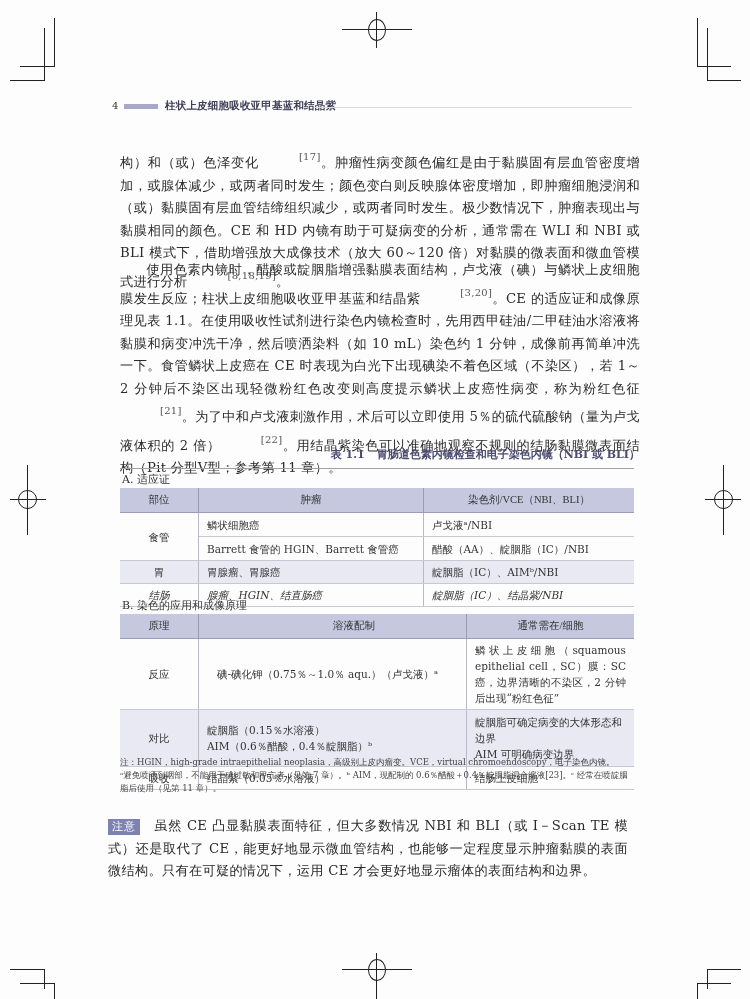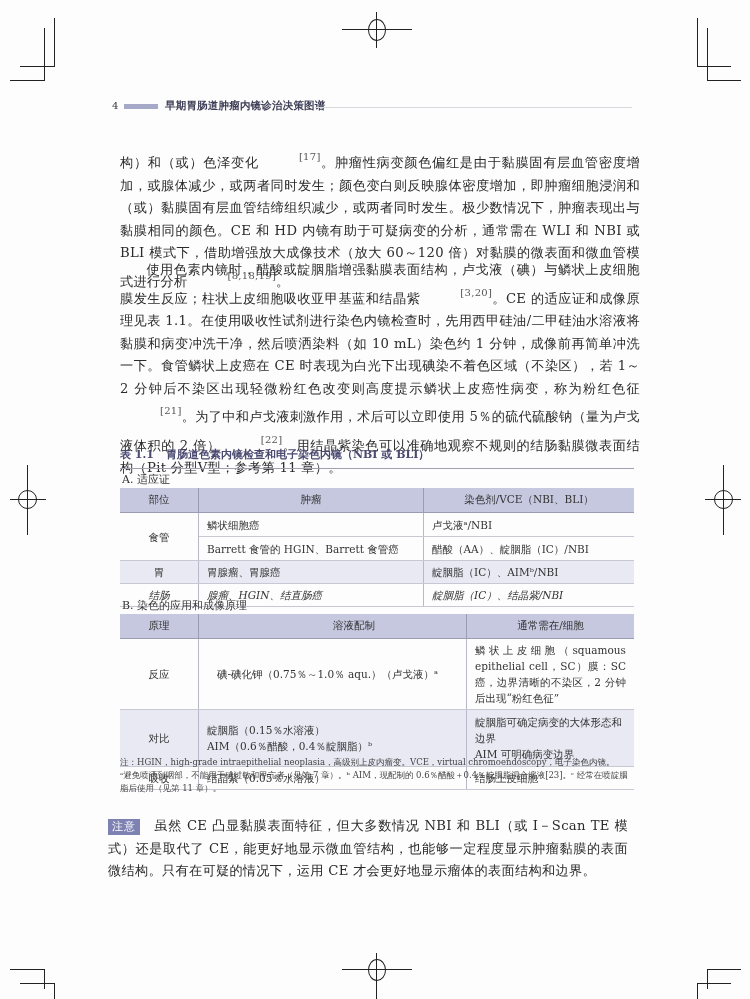--- a/index.html
+++ b/index.html
@@ -18,26 +18,26 @@
   .running-head { position:absolute; left:112px; top:100px; width:520px; height:14px; }
   .running-head .pg { position:absolute; left:0; top:0; font-size:10px; color:#333; }
   .running-head .bar { position:absolute; left:12px; top:4px; width:34px; height:5px; background:#a7a9c9; }
   .running-head .title { position:absolute; left:53px; top:-1px; font-family:"DejaVu Sans","Liberation Sans",sans-serif; font-size:10.5px; font-weight:bold; color:#3d3d55; letter-spacing:0.2px; }
   .running-head .rule { position:absolute; left:203px; right:0; top:7px; height:1px; background:#d8d8de; }
 
   .para { position:absolute; left:120px; width:520px; font-size:13.2px; line-height:22.5px; text-align:justify; color:#2b2b2b; letter-spacing:0.3px; }
   .para.indent { text-indent:2em; }
   sup.ref { font-size:10px; vertical-align:7px; color:#555;padding-left:40px; }
 
-  .tbl-caption { position:absolute; left:120px; width:520px; top:447px; text-align:left; font-size:11px; font-weight:bold; color:#4a4a70; }
+  .tbl-caption { position:absolute; left:120px; width:520px; top:447px; text-align:right; font-size:11px; font-weight:bold; color:#4a4a70; }
   .tbl-caption .num { margin-right:12px; }
   .sec-label { position:absolute; left:122px; font-size:11px; color:#333; }
   table.t { position:absolute; left:120px; width:514px; border-collapse:collapse; font-size:10.5px; color:#333; }
   table.t th { background:#c5c8df; font-weight:normal; height:22px; border-right:1px solid #9a9cb4; border-bottom:1px solid #9a9cb4; color:#333; }
-  table.t th:last-child { border-right:none; }
+  table.t th:last-child { border-right:none;font-family:Liberation Serif, serif; }
   table.t td { border-right:1px solid #b8b8c8; border-bottom:1px solid #c8c8d4; padding:3px 8px; line-height:16px; vertical-align:middle; }
   table.t td:last-child { border-right:none; }
   table.t td.site { text-align:center; width:76px; padding:0; }
   table.t tr.shade td { background:#e8e9f3; }
   .rule-top { position:absolute; left:120px; width:514px; height:1px; background:#a0a0b0; }
 
   .notes { position:absolute; left:120px; width:516px; top:756px; font-size:8.5px; line-height:13px; color:#444; }
   .attention { position:absolute; left:108px; top:815px; width:520px; font-size:13.2px; line-height:22.5px; text-align:justify; letter-spacing:0.3px; color:#2b2b2b; }
   .attention .tag { display:inline-block; background:#7d82b3; color:#fff; font-family:"DejaVu Sans","Liberation Sans",sans-serif; font-size:11px; padding:0 4px; line-height:16px; margin-right:14px; letter-spacing:1px; }
 </style>
@@ -81,21 +81,21 @@
 </div>
 <div class="reg" style="left:705px;top:465px;width:36px;height:70px;">
   <div class="h" style="left:0;top:34px;width:36px;"></div>
   <div class="v" style="left:18px;top:0;height:70px;"></div>
   <div class="c" style="left:9px;top:25px;width:17px;height:17px;"></div>
 </div>
 
 <div class="running-head">
   <span class="pg">4</span>
   <span class="bar"></span>
-  <span class="title">早期胃肠道肿瘤内镜诊治决策图谱</span>
+  <span class="title">柱状上皮细胞吸收亚甲基蓝和结晶紫</span>
   <span class="rule"></span>
 </div>
 
 <div class="para" id="p0" style="top:146px;"><span>构）和（或）色泽变化</span><sup class="ref">[17]</sup><span>。肿瘤性病变颜色偏红是由于黏膜固有层血管密度增加，或腺体减少，或两者同时发生；颜色变白则反映腺体密度增加，即肿瘤细胞浸润和（或）黏膜固有层血管结缔组织减少，或两者同时发生。极少数情况下，肿瘤表现出与黏膜相同的颜色。CE 和 HD 内镜有助于可疑病变的分析，通常需在 WLI 和 NBI 或 BLI 模式下，借助增强放大成像技术（放大 60～120 倍）对黏膜的微表面和微血管模式进行分析</span><sup class="ref">[8,18,19]</sup><span>。</span></div>
 <div class="para indent" id="p1" style="top:259px;"><span>使用色素内镜时，醋酸或靛胭脂增强黏膜表面结构，卢戈液（碘）与鳞状上皮细胞膜发生反应；柱状上皮细胞吸收亚甲基蓝和结晶紫</span><sup class="ref">[3,20]</sup><span>。CE 的适应证和成像原理见表 1.1。在使用吸收性试剂进行染色内镜检查时，先用西甲硅油/二甲硅油水溶液将黏膜和病变冲洗干净，然后喷洒染料（如 10 mL）染色约 1 分钟，成像前再简单冲洗一下。食管鳞状上皮癌在 CE 时表现为白光下出现碘染不着色区域（不染区），若 1～2 分钟后不染区出现轻微粉红色改变则高度提示鳞状上皮癌性病变，称为粉红色征</span><sup class="ref">[21]</sup><span>。为了中和卢戈液刺激作用，术后可以立即使用 5％的硫代硫酸钠（量为卢戈液体积的 2 倍）</span><sup class="ref">[22]</sup><span>。用结晶紫染色可以准确地观察不规则的结肠黏膜微表面结构（Pit 分型Ⅴ型；参考第 11 章）。</span></div>
 
 <div class="tbl-caption">
   <span class="num">表 1.1</span><span>胃肠道色素内镜检查和电子染色内镜（NBI 或 BLI）</span>
 </div>
 <div class="rule-top" style="top:468px;"></div>

